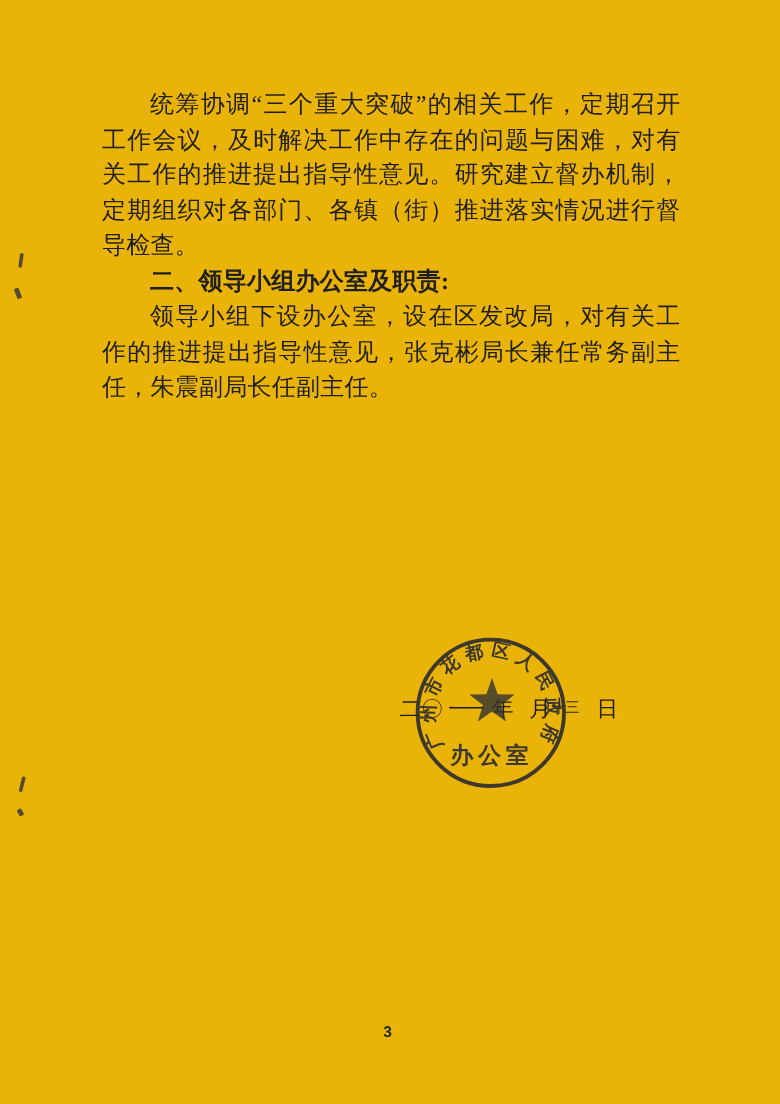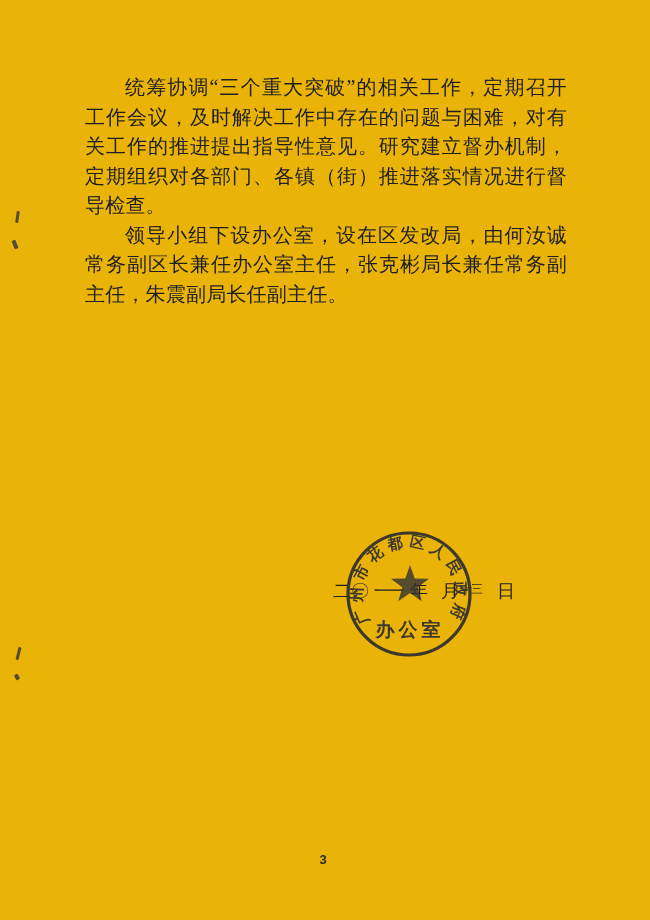--- a/index.html
+++ b/index.html
@@ -79,21 +79,22 @@
   .mark-3 { left: 17px; top: 647px; width: 3px; height: 13px; transform: rotate(14deg); }
   .mark-4 { left: 15px; top: 674px; width: 4px; height: 6px; transform: rotate(-30deg); }
 </style>
 </head>
 <body>
 
 <div class="page">
 
   <div class="doc-text">
     <p>统筹协调“三个重大突破”的相关工作，定期召开工作会议，及时解决工作中存在的问题与困难，对有关工作的推进提出指导性意见。研究建立督办机制，定期组织对各部门、各镇（街）推进落实情况进行督导检查。</p>
-    <p>领导小组下设办公室，设在区发改局，由何汝诚常务副区长兼任办公室主任，张克彬局长兼任常务副主任，朱震副局长任副主任。</p>
+    <p class="heading">二、领导小组办公室及职责:</p>
+    <p>领导小组下设办公室，设在区发改局，对有关工作的推进提出指导性意见，张克彬局长兼任常务副主任，朱震副局长任副主任。</p>
   </div>
 
   <div class="date-line">
     <span class="date-seg seg-0">二〇</span>
     <span class="date-seg seg-1">一</span>
     <span class="date-seg seg-2">年</span>
     <span class="date-seg seg-3">月</span>
     <span class="date-seg seg-4">十三</span>
     <span class="date-seg seg-5">日</span>
   </div>

